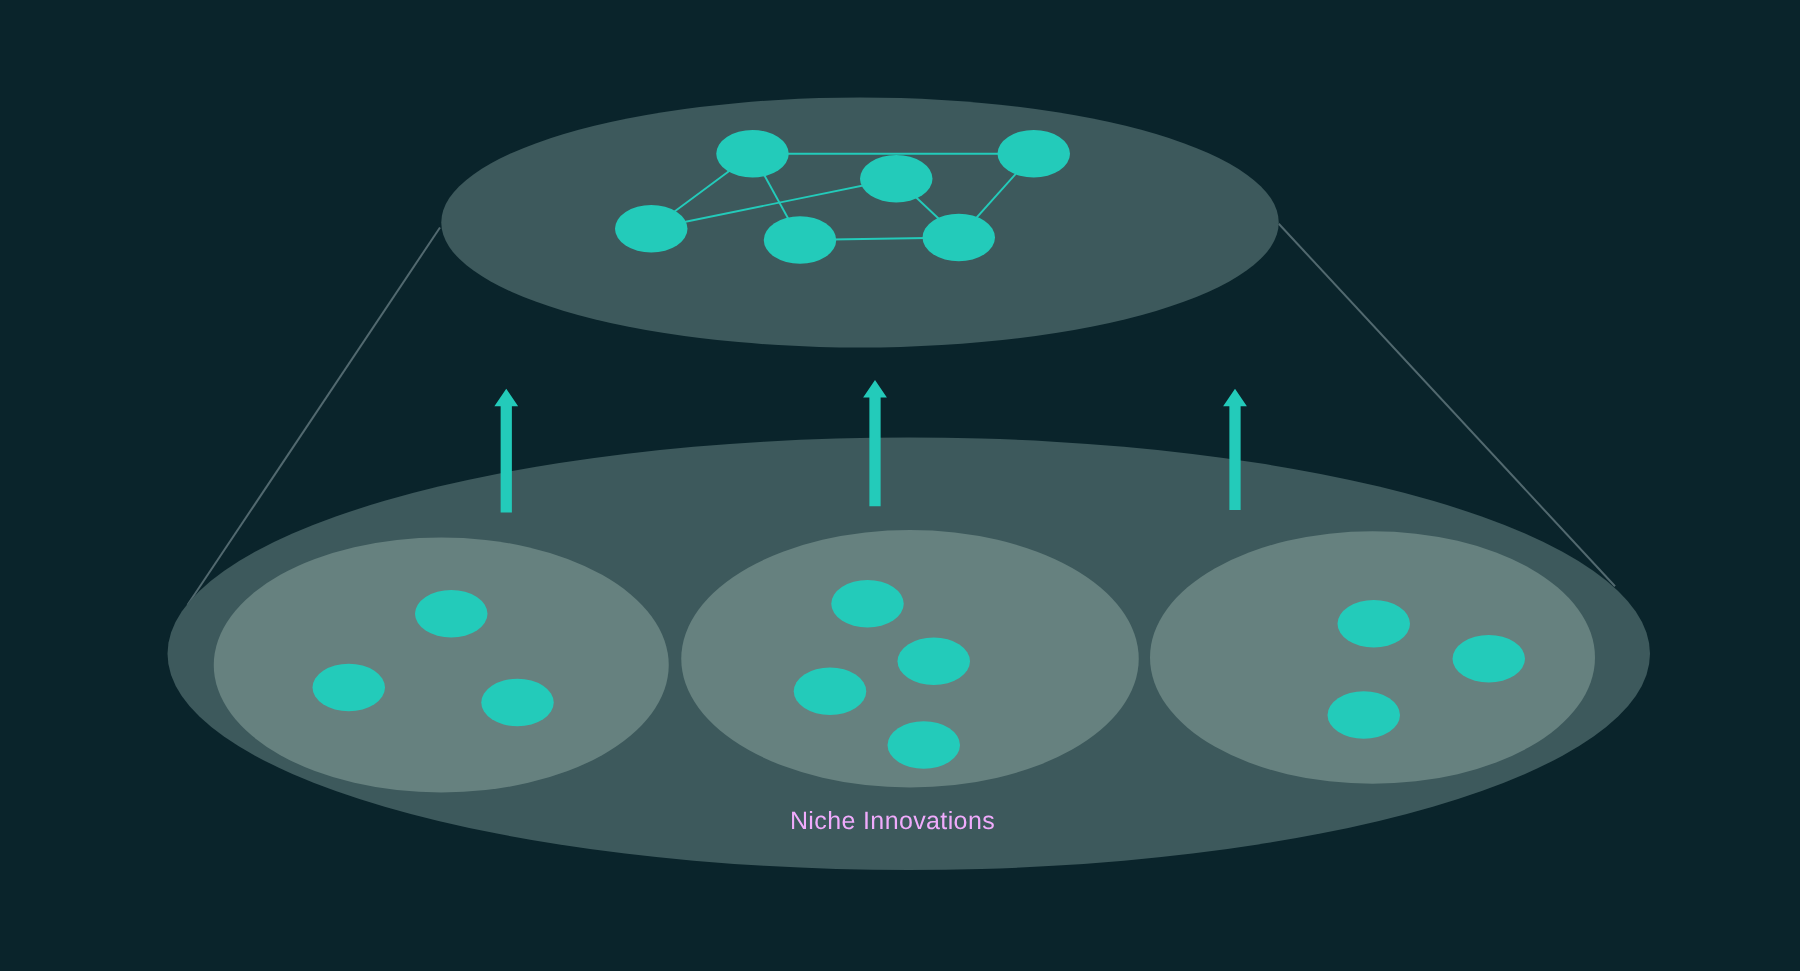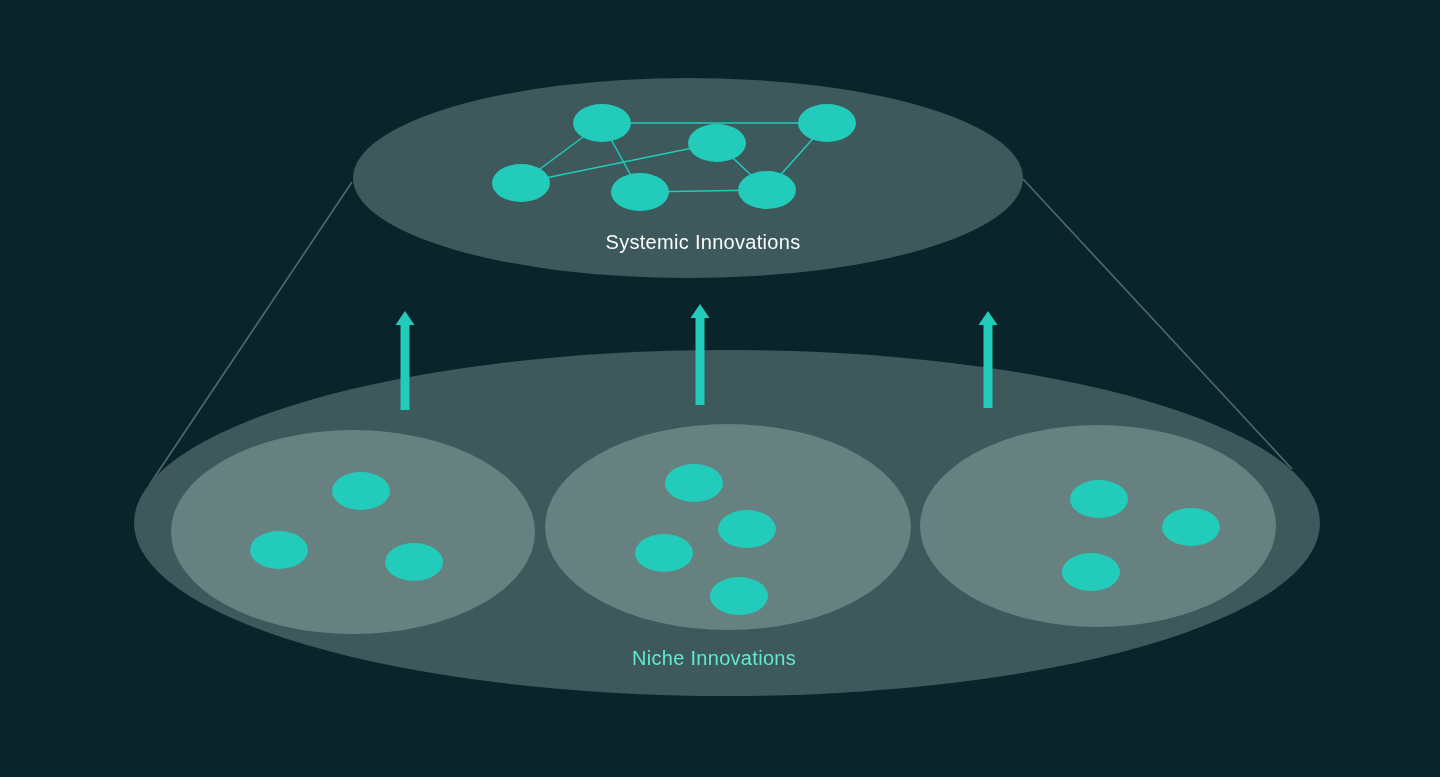--- a/index.html
+++ b/index.html
@@ -64,15 +64,14 @@
       <ellipse cx="664" cy="553" rx="29" ry="19" fill="#23cbba"></ellipse>
       <ellipse cx="739" cy="596" rx="29" ry="19" fill="#23cbba"></ellipse>
       <ellipse cx="1098" cy="526" rx="178" ry="101" fill="#66817f"></ellipse>
       <ellipse cx="1099" cy="499" rx="29" ry="19" fill="#23cbba"></ellipse>
       <ellipse cx="1191" cy="527" rx="29" ry="19" fill="#23cbba"></ellipse>
       <ellipse cx="1091" cy="572" rx="29" ry="19" fill="#23cbba"></ellipse>
       <polygon points="405,311 395.5,325 400.5,325 400.5,410 409.5,410 409.5,325 414.5,325" fill="#23cbba"></polygon>
       <polygon points="700,304 690.5,318 695.5,318 695.5,405 704.5,405 704.5,318 709.5,318" fill="#23cbba"></polygon>
       <polygon points="988,311 978.5,325 983.5,325 983.5,408 992.5,408 992.5,325 997.5,325" fill="#23cbba"></polygon>
     </svg>
-  <div class="diagram-label" id="label-systemic" style="left: 703px; top: 242px; color: rgb(251, 251, 251);">Systemic Innovations</div>
-  <div class="diagram-label" id="label-niche" style="left: 714px; top: 658px; color: #5eead4;">Niche Innovations</div>
+  <div class="diagram-label" id="label-niche" style="left: 714px; top: 658px; color: #f0abfc;">Niche Innovations</div>
 </div>
 
 </body></html>

